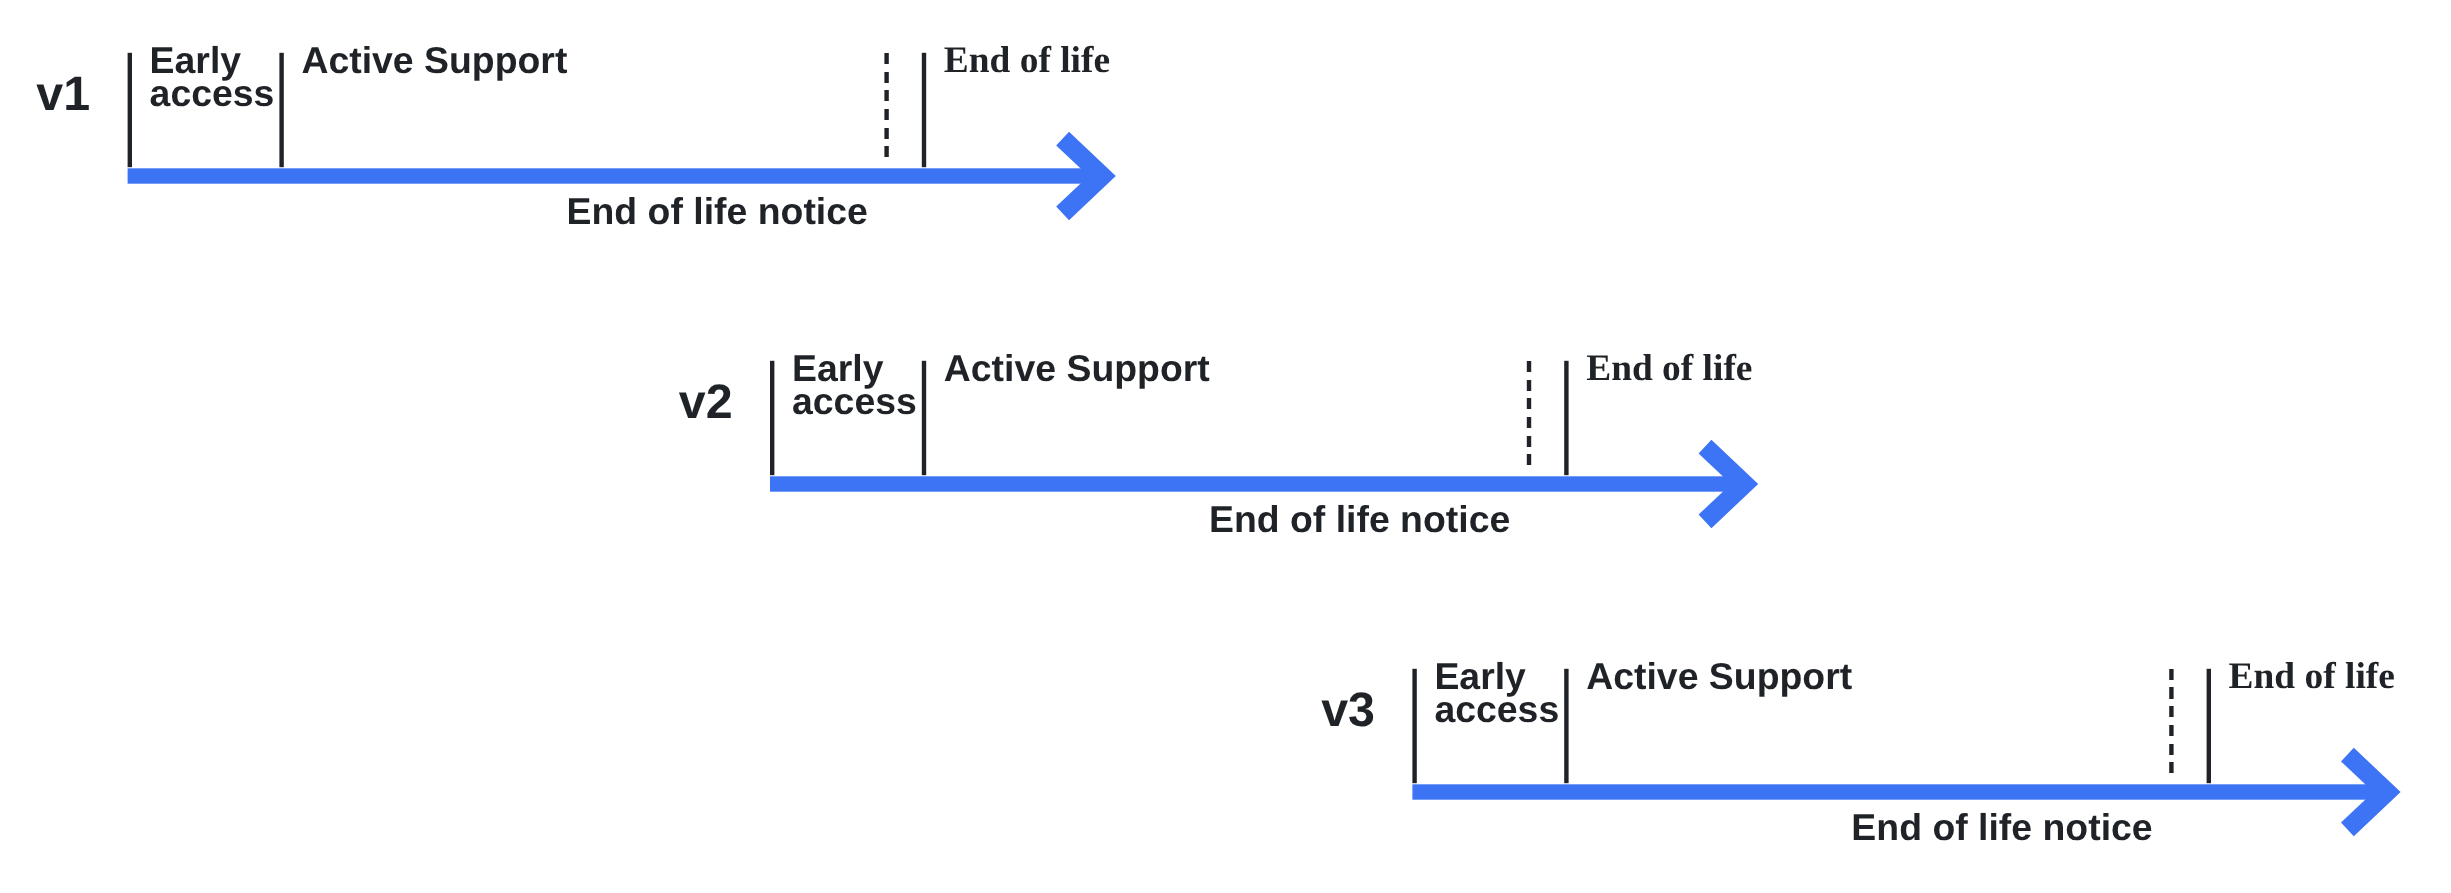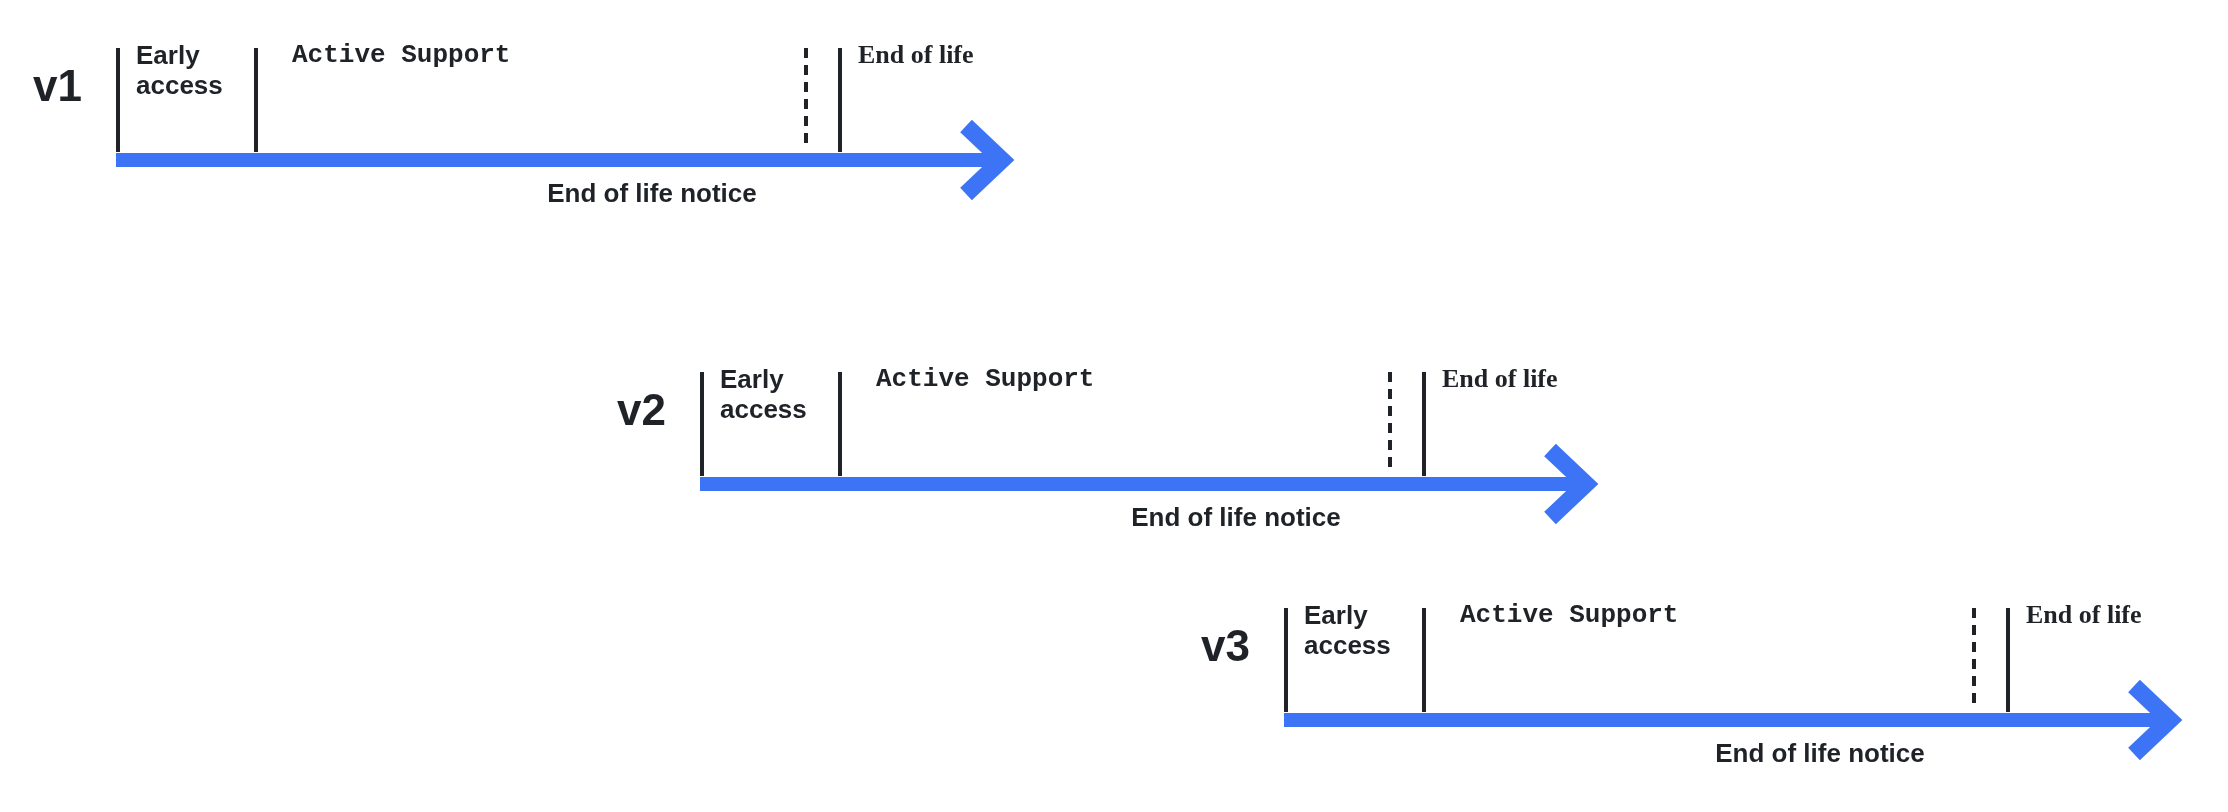--- a/index.html
+++ b/index.html
@@ -17,21 +17,21 @@
     font-family: "Liberation Sans", "DejaVu Sans", sans-serif;
     color: var(--ink);
     overflow: hidden;
   }
   .timeline {
     position: absolute;
     width: 1010px;
     height: 230px;
   }
   .timeline.t1 { left: 116px; top: 48px; }
-  .timeline.t2 { left: 700px; top: 328px; margin-top: 44px; }
+  .timeline.t2 { left: 700px; top: 328px; }
   .timeline.t3 { left: 1284px; top: 608px; }
 
   .vlabel {
     position: absolute;
     right: calc(100% + 34px);
     top: 16px;
     font-size: 44px;
     font-weight: 700;
     line-height: 1;
     white-space: nowrap;
@@ -68,27 +68,27 @@
     background: var(--accent);
   }
   .chev {
     position: absolute;
     left: 842px;
     top: 70px;
     overflow: visible;
   }
   .label {
     position: absolute;
-    font-size: 26px;
+    font-size: 34px;
     line-height: 30px;
     font-weight: 700;
     color: var(--ink);
   }
   .label.early  { left: 20px;  top: -8px; width: 92px; }
-  .label.active { left: 176px; top: -8px; white-space: nowrap; font-family: Liberation Mono, monospace; }
+  .label.active { left: 158px; top: -8px; white-space: nowrap; }
   .label.eol    { left: 742px; top: -8px; white-space: nowrap; font-family: Liberation Serif, serif; }
   .label.notice {
     left: 386px;
     top: 130px;
     width: 300px;
     text-align: center;
     white-space: nowrap;
   }
 </style>
 </head>

